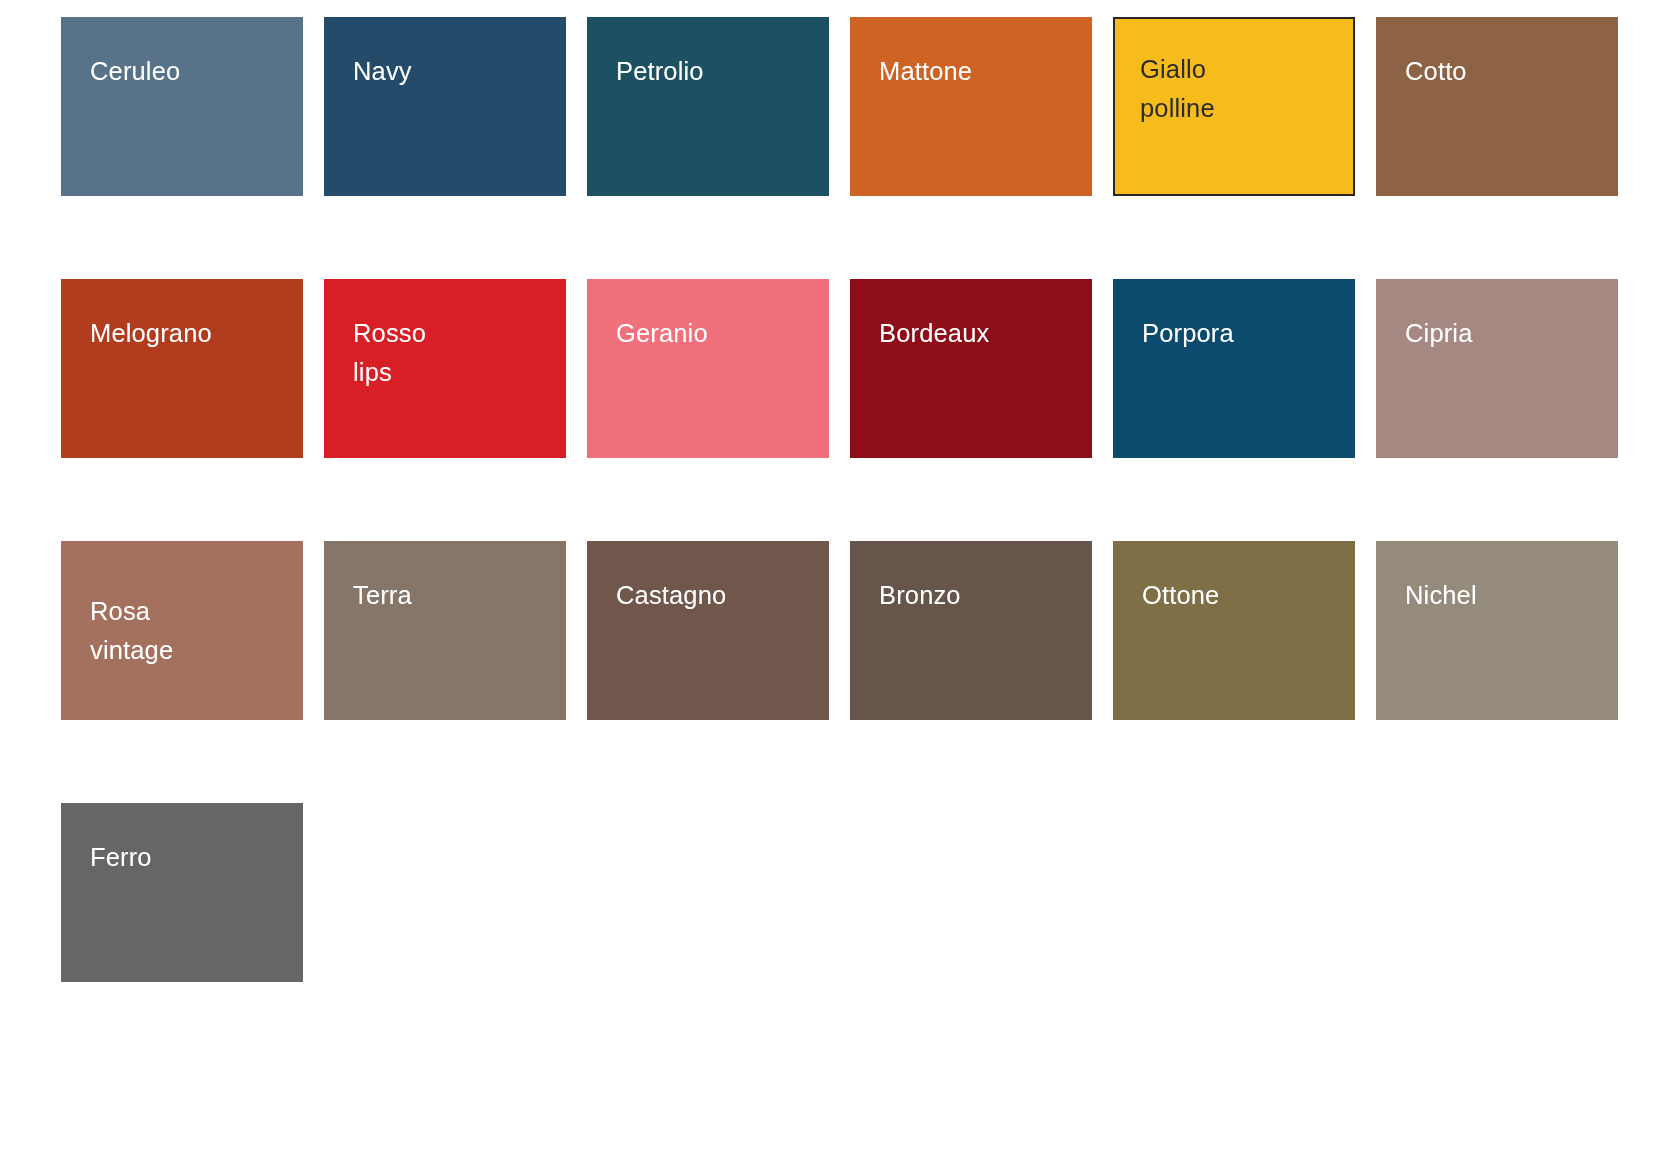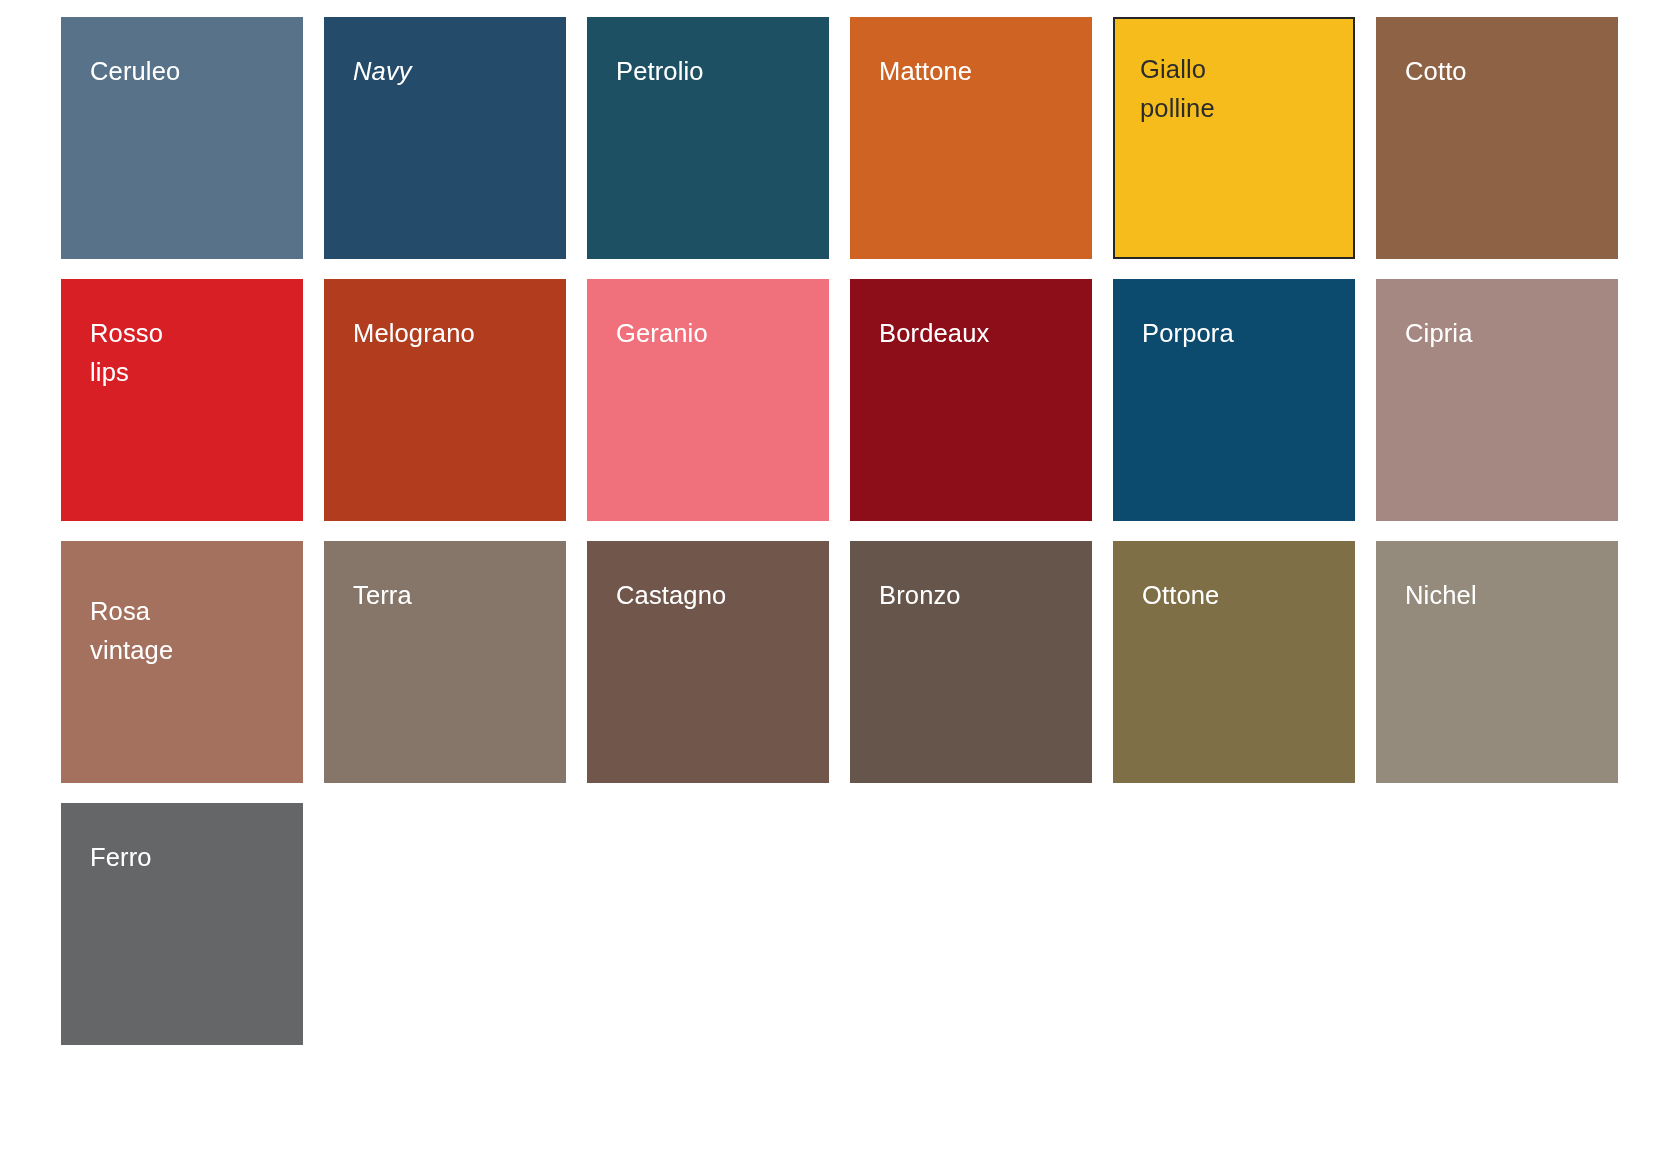--- a/index.html
+++ b/index.html
@@ -22,21 +22,21 @@
     grid-template-columns: repeat(6, 242px);
     grid-auto-rows: 242px;
     column-gap: 21px;
     row-gap: 20px;
     width: 1676px;
   }
   .swatch {
     position: relative;
     box-sizing: border-box;
     width: 242px;
-    height: 242px;
+    height: 179px;
     display: block;
     cursor: pointer;
     border: 2px solid transparent;
     overflow: hidden;
   }
   .swatch.is-selected {
     border-color: #262626;
   }
   .swatch-label {
     position: absolute;
@@ -59,42 +59,42 @@
     text-shadow: none;
   }
 </style>
 </head>
 <body style="background: rgb(255, 255, 255);">
 
 <div id="palette-grid" style="background: rgb(255, 255, 255);">
     <div class="swatch" style="background: rgb(88, 115, 137);">
       <span class="swatch-label" style="color: rgb(255, 255, 255);">Ceruleo</span>
     </div>
-    <div class="swatch" style="background: rgb(36, 76, 106); font-style: italic;">
+    <div class="swatch" style="background: rgb(36, 76, 106);">
       <span class="swatch-label" style="color: rgb(255, 255, 255);">Navy</span>
     </div>
     <div class="swatch" style="background: rgb(29, 80, 99);">
       <span class="swatch-label" style="color: rgb(255, 255, 255);">Petrolio</span>
     </div>
     <div class="swatch" style="background: rgb(207, 99, 35);">
       <span class="swatch-label" style="color: rgb(255, 255, 255);">Mattone</span>
     </div>
     <div class="swatch is-selected" style="background: rgb(245, 188, 28); border-color: rgb(38, 38, 38);">
       <span class="swatch-label" style="color: rgb(43, 43, 43);">Giallo
 polline</span>
     </div>
     <div class="swatch" style="background: rgb(141, 98, 69);">
       <span class="swatch-label" style="color: rgb(255, 255, 255);">Cotto</span>
     </div>
+    <div class="swatch" style="background: rgb(178, 60, 30);">
+      <span class="swatch-label" style="color: rgb(255, 255, 255);">Melograno</span>
+    </div>
     <div class="swatch" style="background: rgb(217, 31, 38);">
       <span class="swatch-label" style="color: rgb(255, 255, 255);">Rosso
 lips</span>
-    </div>
-    <div class="swatch" style="background: rgb(178, 60, 30);">
-      <span class="swatch-label" style="color: rgb(255, 255, 255);">Melograno</span>
     </div>
     <div class="swatch" style="background: rgb(240, 112, 124);">
       <span class="swatch-label" style="color: rgb(255, 255, 255);">Geranio</span>
     </div>
     <div class="swatch" style="background: rgb(141, 13, 24);">
       <span class="swatch-label" style="color: rgb(255, 255, 255);">Bordeaux</span>
     </div>
     <div class="swatch" style="background: #0c4a6e;">
       <span class="swatch-label" style="color: rgb(255, 255, 255);">Porpora</span>
     </div>

